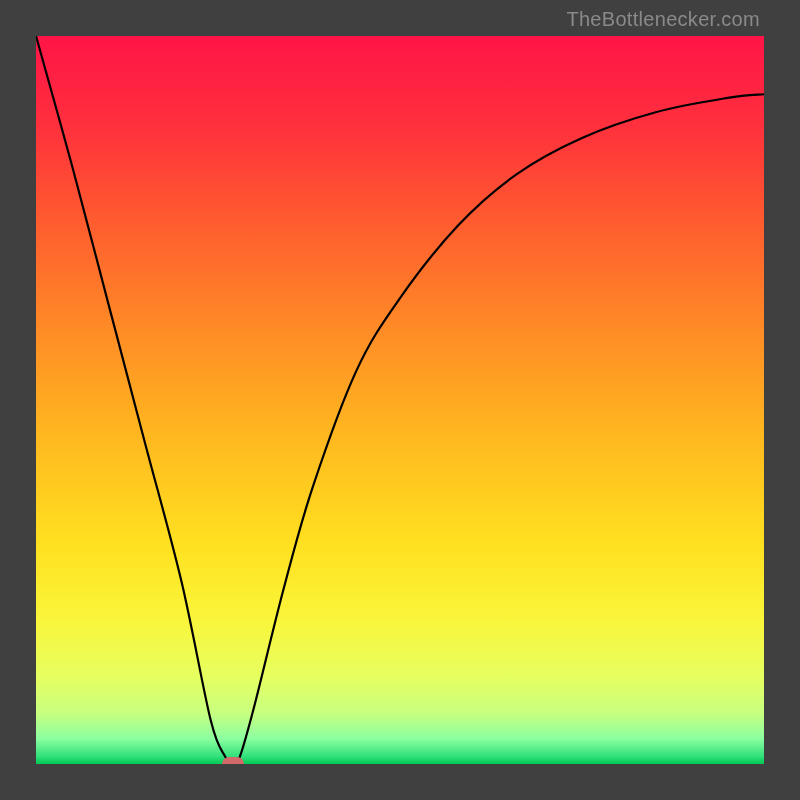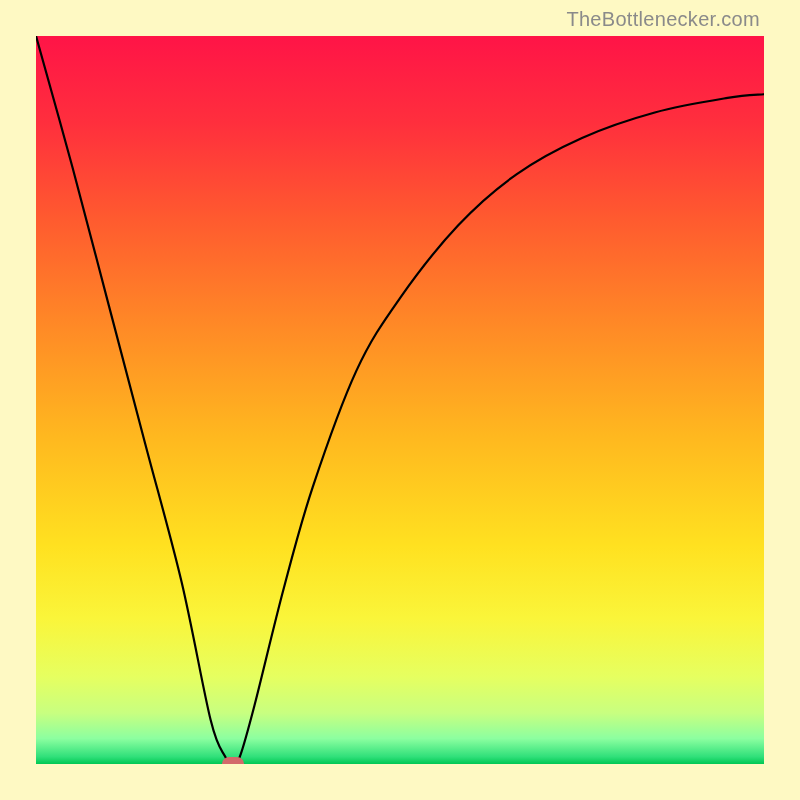--- a/index.html
+++ b/index.html
@@ -7,21 +7,21 @@
     padding: 0;
     width: 800px;
     height: 800px;
     background: #000;
     font-family: Arial, Helvetica, sans-serif;
   }
   .frame {
     position: relative;
     width: 800px;
     height: 800px;
-    background: #fef9c3;
+    background: #404040;
   }
   .plot-area {
     position: absolute;
     left: 36px;
     top: 36px;
     width: 728px;
     height: 728px;
     overflow: hidden;
   }
   .watermark {

